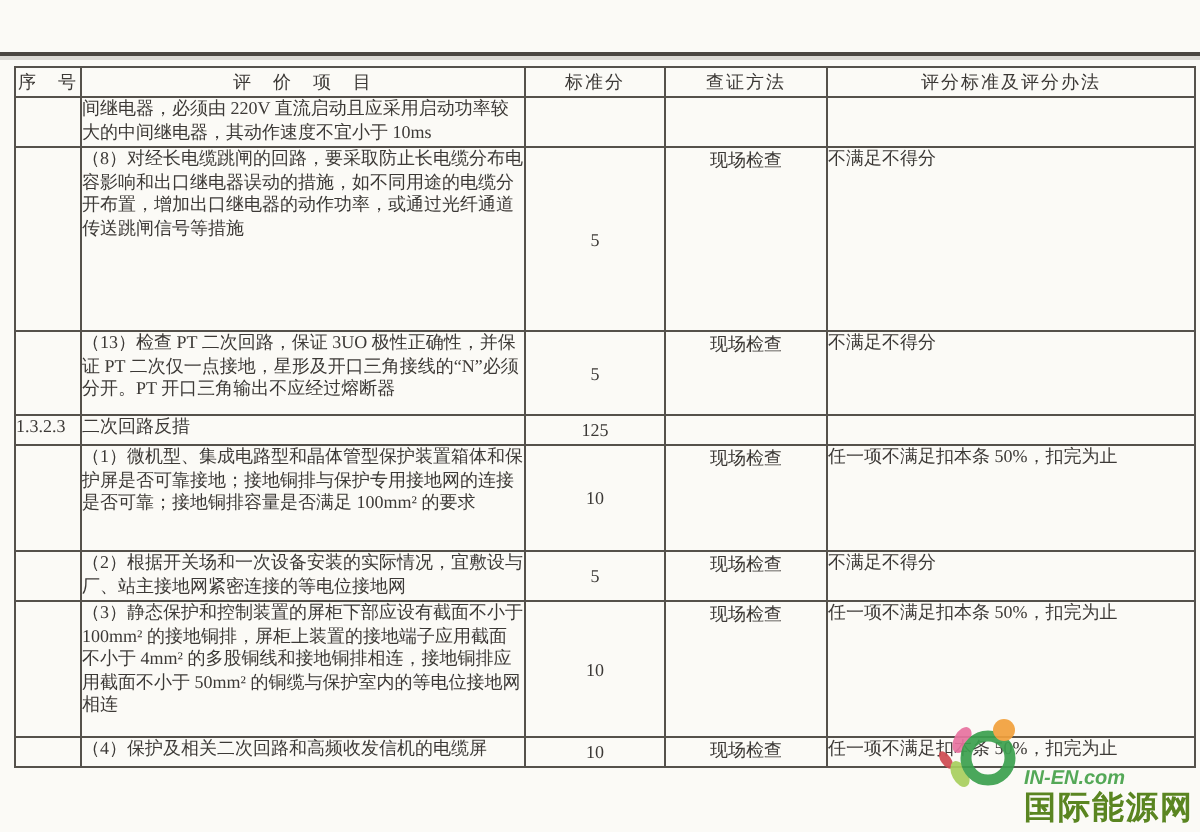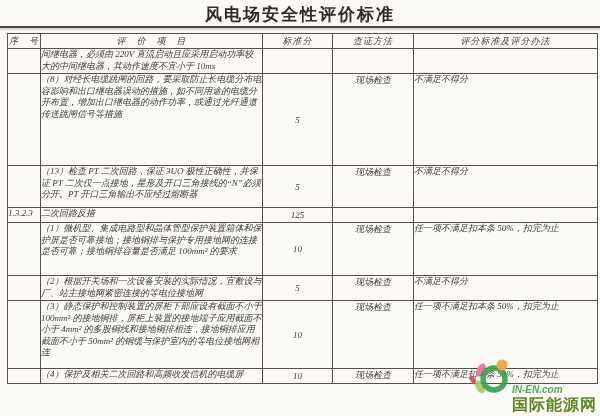--- a/index.html
+++ b/index.html
@@ -18,21 +18,21 @@
     text-align:center; font-size:17px; font-weight:bold;
     letter-spacing:2px; color:#2e2b28;
   }
   .title-rule {
     position:absolute; top:26px; left:0; width:600px; height:2px;
     background:#4a4641;
     box-shadow:0 2px 0 rgba(120,115,108,0.25);
   }
   table.std {
     position:absolute; left:7px; top:33px; width:590px;
-    border-collapse:collapse; table-layout:fixed;font-style:italic;
+    border-collapse:collapse; table-layout:fixed;
   }
   table.std td, table.std th {
     border:1px solid #55514b;
     font-size:9px; font-weight:normal;
     padding:0; overflow:hidden;
     word-break:break-all;
     color:#3c3936;
   }
   table.std th {
     text-align:center; vertical-align:middle;
@@ -75,21 +75,20 @@
     font-size:16px; font-weight:bold; letter-spacing:1px;
     color:#4d7c0f; line-height:17px;
     text-shadow:0 0 1px rgba(255,255,255,0.8);
   }
 </style>
 </head>
 <body>
 
 <div class="page">
 
-  <div class="doc-title">风电场安全性评价标准</div>
   <div class="title-rule"></div>
 
   <table class="std">
     <colgroup>
       <col style="width:33px">
         <col style="width:222px">
         <col style="width:70px">
         <col style="width:81px">
         <col style="width:184px">
     </colgroup>

